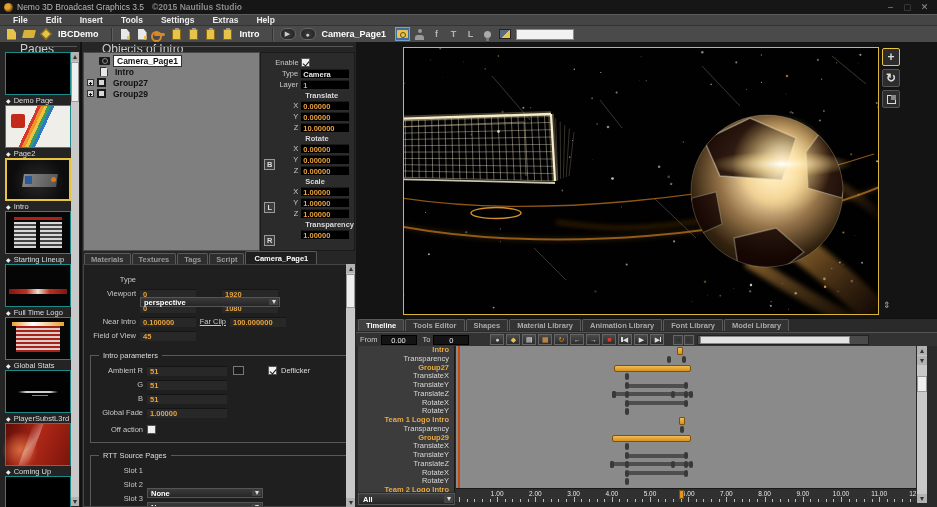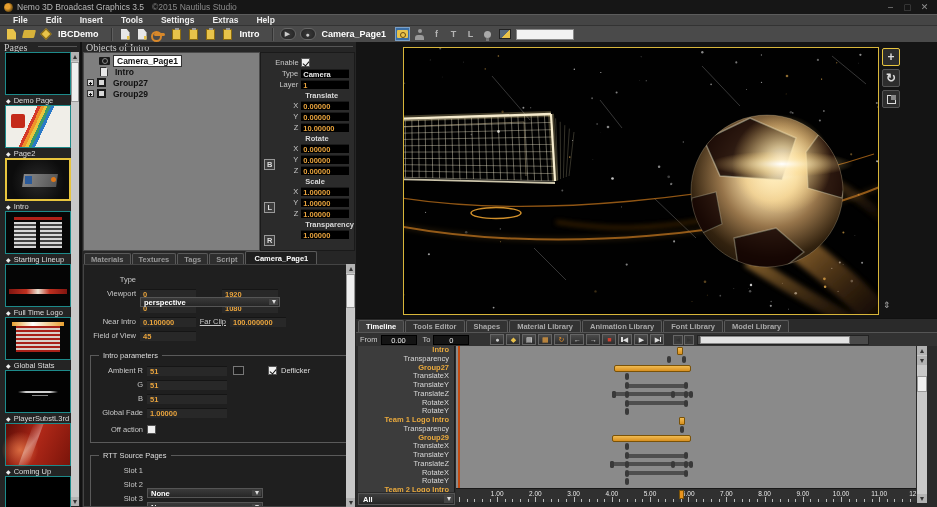--- a/index.html
+++ b/index.html
@@ -34,21 +34,21 @@
   .i-person:after{content:"";position:absolute;left:0;bottom:0;width:9px;height:5px;background:#9a9a9a;border-radius:3px 3px 0 0;}
   .i-letter{color:#b5b5b5;font-weight:bold;font-size:9px;}
   .i-lamp{width:7px;height:7px;background:#aaa;border-radius:50%;position:relative;}
   .i-lamp:after{content:"";position:absolute;left:2px;top:7px;width:3px;height:3px;background:#777;}
   .i-pic{width:12px;height:10px;background:linear-gradient(135deg,#5a6a7a 55%,#e8c34a 55%);border:1px solid #222;}
   #toolbar input{width:58px;height:11px;background:#f2f2f2;border:1px solid #888;margin-left:3px;font-size:8px;}
   .roundbtn{width:16px;height:12px;background:radial-gradient(circle,#3a3a3a,#222);border:1px solid #666;border-radius:7px;margin:0 2px;display:flex;align-items:center;justify-content:center;color:#ccc;font-size:7px;}
 
   
   #pages-panel{position:absolute;left:0;top:42px;width:82px;height:465px;background:#242424;border-right:2px solid #111;}
-  .ptitle{height:9px;color:#ccc;font-size:10px;padding-left:4px;position:relative;font-family:Liberation Serif, serif;}
+  .ptitle{height:9px;color:#ccc;font-size:12px;padding-left:20px;position:relative;}
   .ptitle:after{content:"";position:absolute;right:3px;top:4px;left:38px;border-top:1px solid #555;}
   #pages-list{position:absolute;left:2px;top:10px;width:70px;bottom:0;overflow:hidden;}
   .pthumb{width:66px;height:43px;margin:0 0 0 3px;border:1px solid #1d8a8a;background:#000;position:relative;}
   .pthumb.sel{border:2px solid #e8c53e;}
   .plabelrow{height:10px;display:flex;align-items:center;color:#ddd;font-size:7.5px;}
   .plabelrow .blt{color:#eee;font-size:6px;margin:0 3px 0 4px;}
   .v-ibc{background:#f0eee8;}
   .v-ibc:before{content:"";position:absolute;inset:0;background:
     linear-gradient(115deg,transparent 38%,#d43a2a 38%,#d43a2a 42%,#f0922a 42%,#f0922a 46%,#e8c53e 46%,#e8c53e 50%,#3a9a6a 50%,#3a9a6a 54%,#2a7ac8 54%,#2a7ac8 58%,transparent 58%);}
   .v-ibc:after{content:"";position:absolute;left:5px;top:8px;width:14px;height:14px;background:#c42a1a;border-radius:2px;}
@@ -126,21 +126,21 @@
   #vp-canvas{position:absolute;left:47px;top:5px;width:476px;height:268px;border:1px solid #d8b63a;background:#000;overflow:hidden;}
   #vp-tools{position:absolute;left:526px;top:6px;width:19px;display:flex;flex-direction:column;gap:3px;}
   .vtool{width:18px;height:18px;background:#2d2d2d;border:1px solid #555;border-radius:2px;color:#ddd;display:flex;align-items:center;justify-content:center;font-size:12px;}
   .vtool.sel{border:1px solid #e8c53e;}
   .vtool .sq{width:9px;height:9px;border:1.5px solid #ddd;position:relative;}
   .vtool .sq:after{content:"";position:absolute;right:-1px;top:-1px;width:5px;height:5px;background:#888;}
   #vp-resize{position:absolute;left:527px;top:258px;color:#aaa;font-size:9px;}
 
   
   #tl{position:absolute;left:0;top:276px;width:581px;height:189px;background:#2a2a2a;border-top:1px solid #111;}
-  #tl-tabs{display:flex;align-items:center;height:13px;padding-left:2px;}
+  #tl-tabs{display:flex;align-items:flex-start;height:13px;padding-left:2px;}
   .ttab{background:#333;border:1px solid #5a5a5a;border-bottom:none;color:#aaa;font-size:7.5px;font-weight:bold;padding:1px 7px;margin-right:1px;border-radius:2px 2px 0 0;}
   .ttab.active{background:#3f3f3f;color:#fff;}
   #tl-ctrl{display:flex;align-items:center;height:14px;background:#323232;border-top:1px solid #555;padding-left:4px;}
   #tl-ctrl .lab{color:#ccc;font-size:7.5px;margin-right:3px;}
   #tl-ctrl .fval{width:36px;height:10px;background:#141414;border:1px solid #000;color:#eee;font-size:7.5px;text-align:center;line-height:10px;margin-right:6px;}
   .tbtn{width:14px;height:11px;background:linear-gradient(#4a4a4a,#2e2e2e);border:1px solid #666;margin:0 1px;display:flex;align-items:center;justify-content:center;font-size:7px;position:relative;}
   .tbtn.barL:before{content:"";position:absolute;left:2px;top:2px;bottom:2px;width:1.5px;background:#ddd;}
   .tbtn.barR:after{content:"";position:absolute;right:2px;top:2px;bottom:2px;width:1.5px;background:#ddd;}
   #tl-hscroll{display:flex;align-items:center;margin-left:8px;}
   .hbox{width:10px;height:10px;background:#3a3a3a;border:1px solid #666;display:flex;align-items:center;justify-content:center;}
@@ -168,21 +168,21 @@
   #all-drop .arr{position:absolute;right:1px;top:1px;bottom:1px;width:9px;background:#444;display:flex;align-items:center;justify-content:center;}
 </style>
 </head>
 <body>
 
 <div id="app">
 
   <div id="titlebar">
     <span class="applogo"></span>
     <span style="margin-right:8px;">Nemo 3D Broadcast Graphics 3.5</span>
-    <span style="color:#8a8a8a;">©2015 Nautilus Studio</span>
+    <span style="color:#8a8a8a;font-weight:bold;">©2015 Nautilus Studio</span>
     <span class="gap"></span>
     <span class="wbtn">–</span>
     <span class="wbtn" style="color:#555;">▢</span>
     <span class="wbtn">✕</span>
   </div>
 
   <div id="menubar">
       <span>File</span>
       <span>Edit</span>
       <span>Insert</span>

